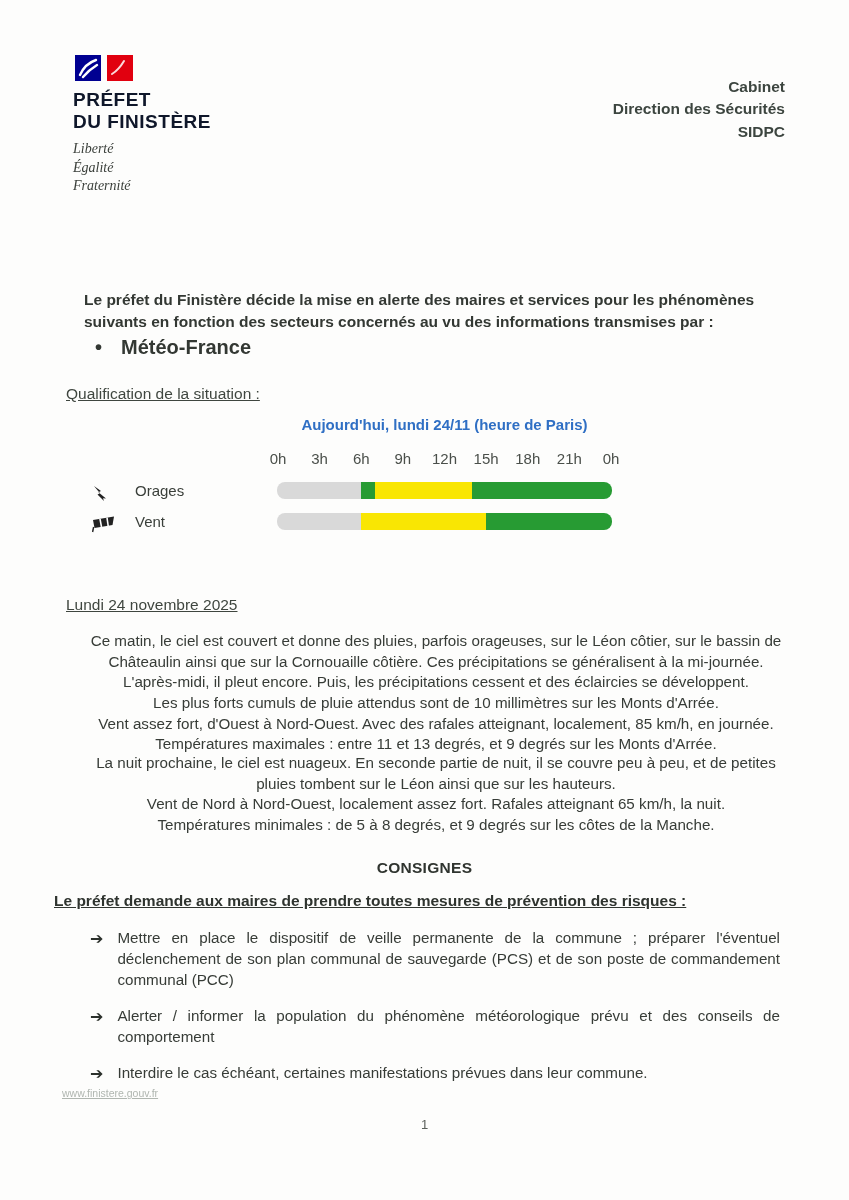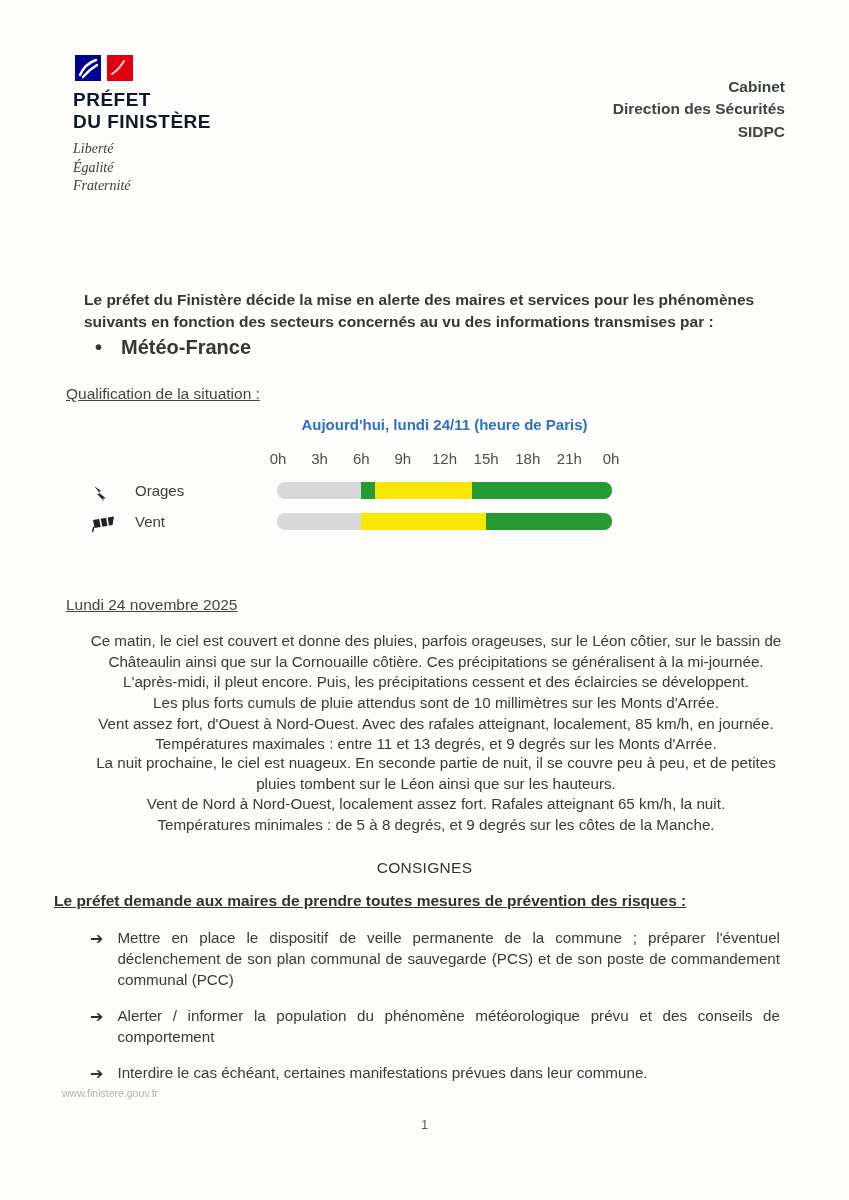--- a/index.html
+++ b/index.html
@@ -49,31 +49,31 @@
   .row-bar { position: absolute; left: 212px; top: 4px; width: 335px; height: 17px; border-radius: 8px; overflow: hidden; display: flex; }
   .bar-seg { height: 100%; }
 
   
   .date-heading { position: absolute; left: 66px; top: 596px; font-size: 15.5px; color: #3f463f; text-decoration: underline; }
   .para { position: absolute; left: 66px; width: 740px; font-size: 15.2px; line-height: 1.36; color: #373c37; white-space: pre-line; text-align: center; }
   .para1 { top: 631px; }
   .para2 { top: 753px; }
 
   
-  .consignes-heading { position: absolute; left: 0; right: 0; top: 859px; text-align: center; font-weight: normal; font-size: 15.5px; color: #2f342f; letter-spacing: .3px; }
+  .consignes-heading { position: absolute; left: 0; right: 0; top: 859px; text-align: center; font-weight: bold; font-size: 15.5px; color: #2f342f; letter-spacing: .3px; }
   .consignes-lead { position: absolute; left: 54px; top: 892px; font-weight: bold; font-size: 15.5px; color: #2f342f; text-decoration: underline; }
   .consignes-list { position: absolute; left: 90px; top: 928px; width: 690px; }
   .consigne-item { display: flex; gap: 14px; margin-bottom: 15px; }
   .consigne-arrow { flex: 0 0 auto; font-size: 16px; color: #2c312c; line-height: 1.35; }
   .consigne-text { font-size: 15.2px; line-height: 1.38; color: #373c37; text-align: justify; }
 
   
   .footer { position: absolute; left: 62px; top: 1086px; font-size: 10.5px; color: #b4b9b4; line-height: 1.5; }
   .footer-address { white-space: pre-line; }
-  .footer-site { color: #b0b6b0; }
+  .footer-site { text-decoration: underline; color: #b0b6b0; }
   .page-number { position: absolute; left: 0; right: 0; top: 1117px; text-align: center; font-size: 13px; color: #5a5f5a; }
 </style>
 </head>
 <body>
 
 <div class="page">
 
   <div class="gov-logo">
     <svg class="flag-svg" width="62" height="32" viewBox="0 0 62 32">
       <rect x="0" y="3" width="26" height="26" fill="#000091"></rect>

